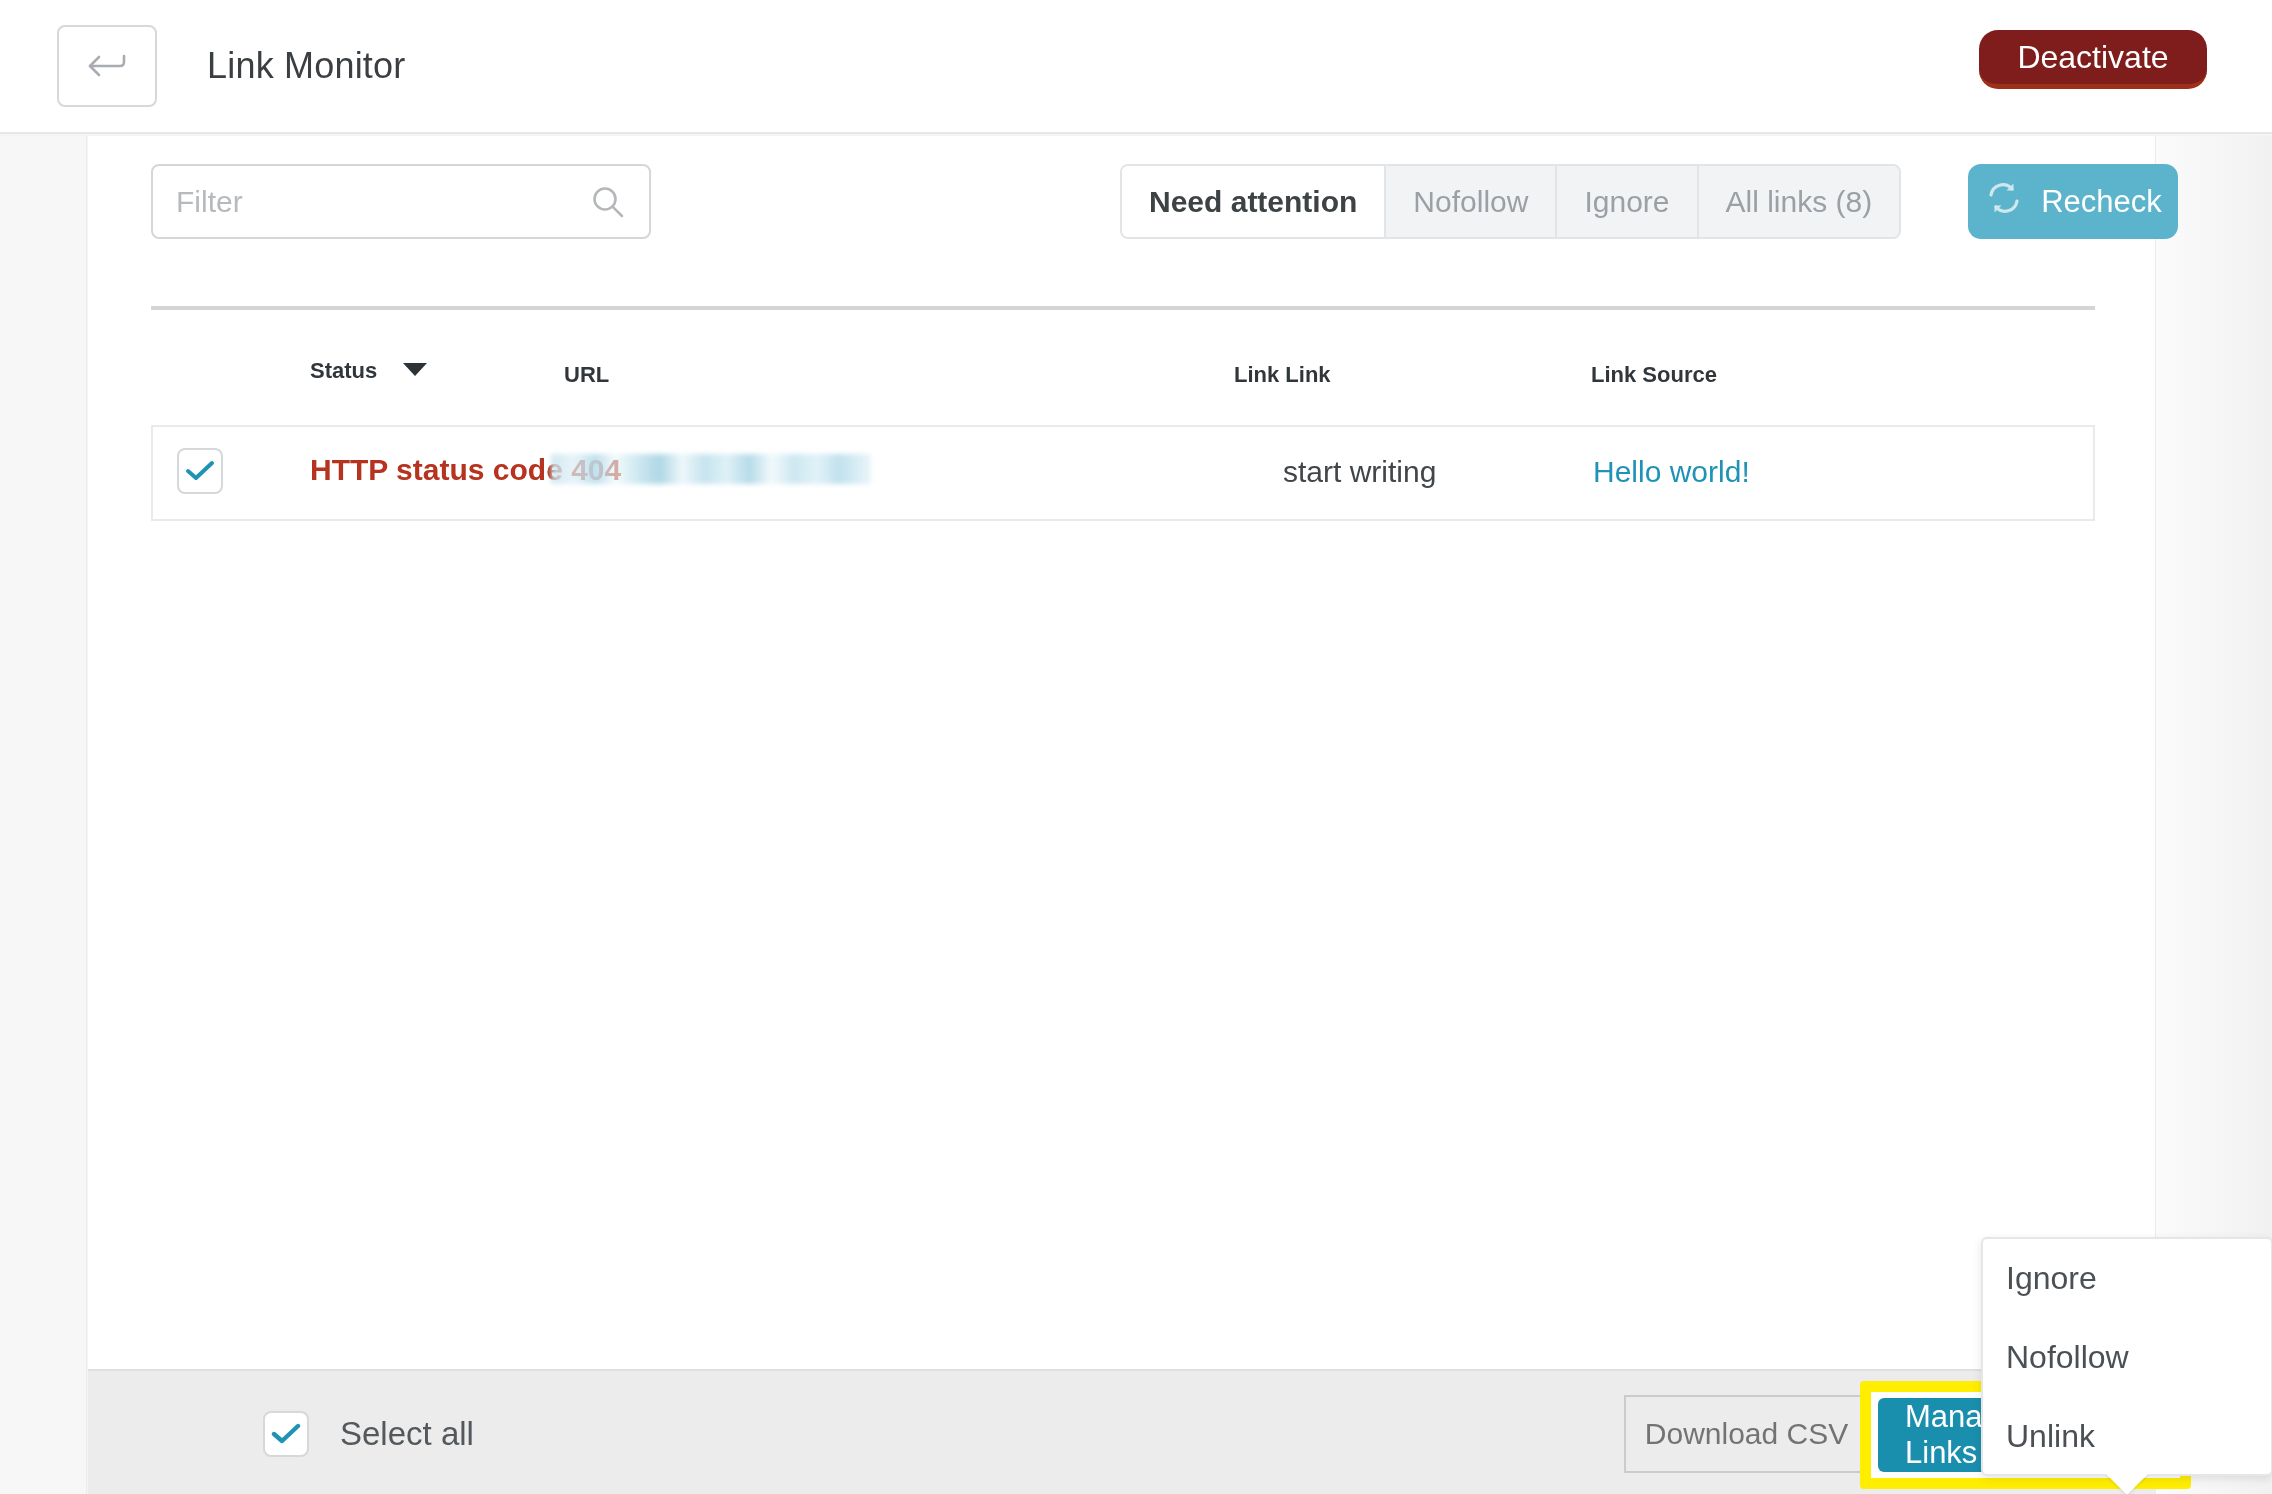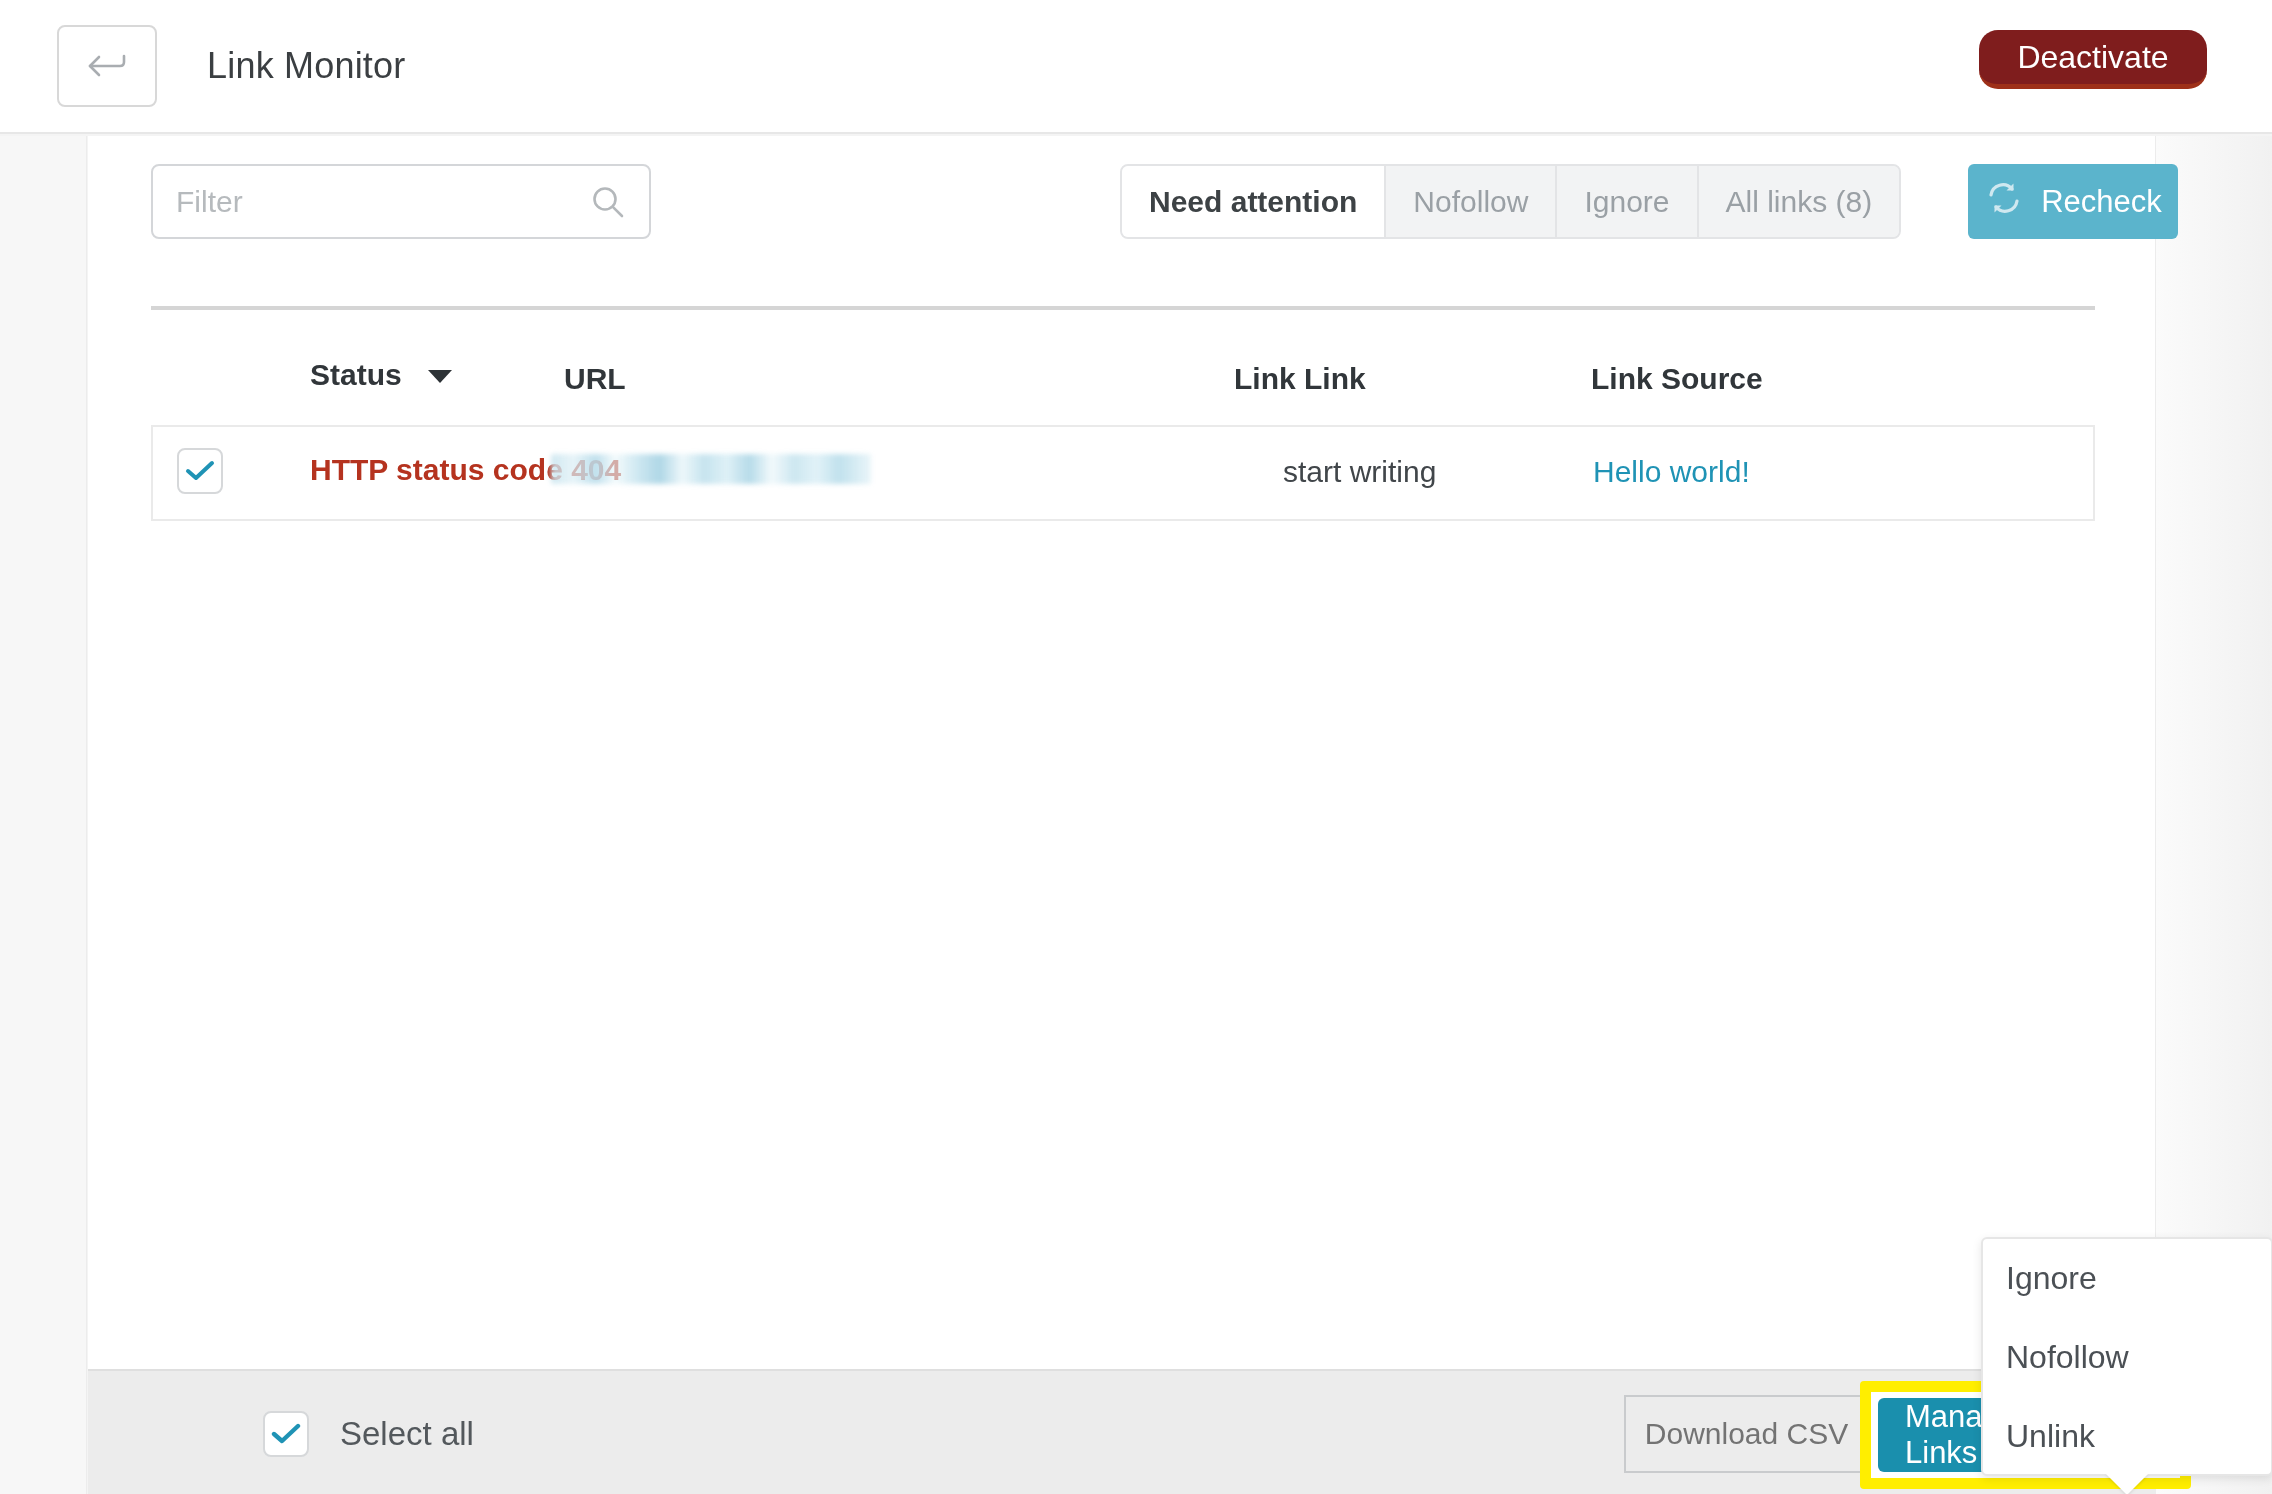--- a/index.html
+++ b/index.html
@@ -99,40 +99,40 @@
     background: #f2f3f4;
     cursor: pointer;
     white-space: nowrap;
   }
   .tab:last-child { border-right: none; }
   .tab.active { background: #ffffff; color: #3d4245; font-weight: 700; }
 
   .recheck-btn {
     position: absolute; left: 1880px; top: 28px;
     width: 210px; height: 75px;
-    background: #5bb4cc; border: none; border-radius: 6px;
+    background: #5bb4cc; border: none; border-radius: 13px;
     color: #ffffff; font-size: 31px;
     font-family: "Liberation Sans", sans-serif;
     display: flex; align-items: center; justify-content: center; gap: 17px;
     cursor: pointer;
   }
 
   
   .divider {
     position: absolute; left: 63px; top: 170px;
     width: 1944px; height: 4px; background: #d5d5d5;
   }
 
   
   .table { position: absolute; left: 63px; top: 196px; width: 1944px; }
 
   .thead { position: relative; height: 93px; }
   .th {
     position: absolute;
-    font-size: 30px; font-weight: 700; color: #31363a;
+    font-size: 22px; font-weight: 700; color: #31363a;
     white-space: nowrap;
   }
   .th-status { left: 159px; top: 26px; display: flex; align-items: center; gap: 24px; cursor: pointer; }
   .th-url    { left: 413px; top: 30px; }
   .th-text   { left: 1083px; top: 30px; }
   .th-source { left: 1440px; top: 30px; }
 
   .row {
     position: relative;
     height: 96px;

